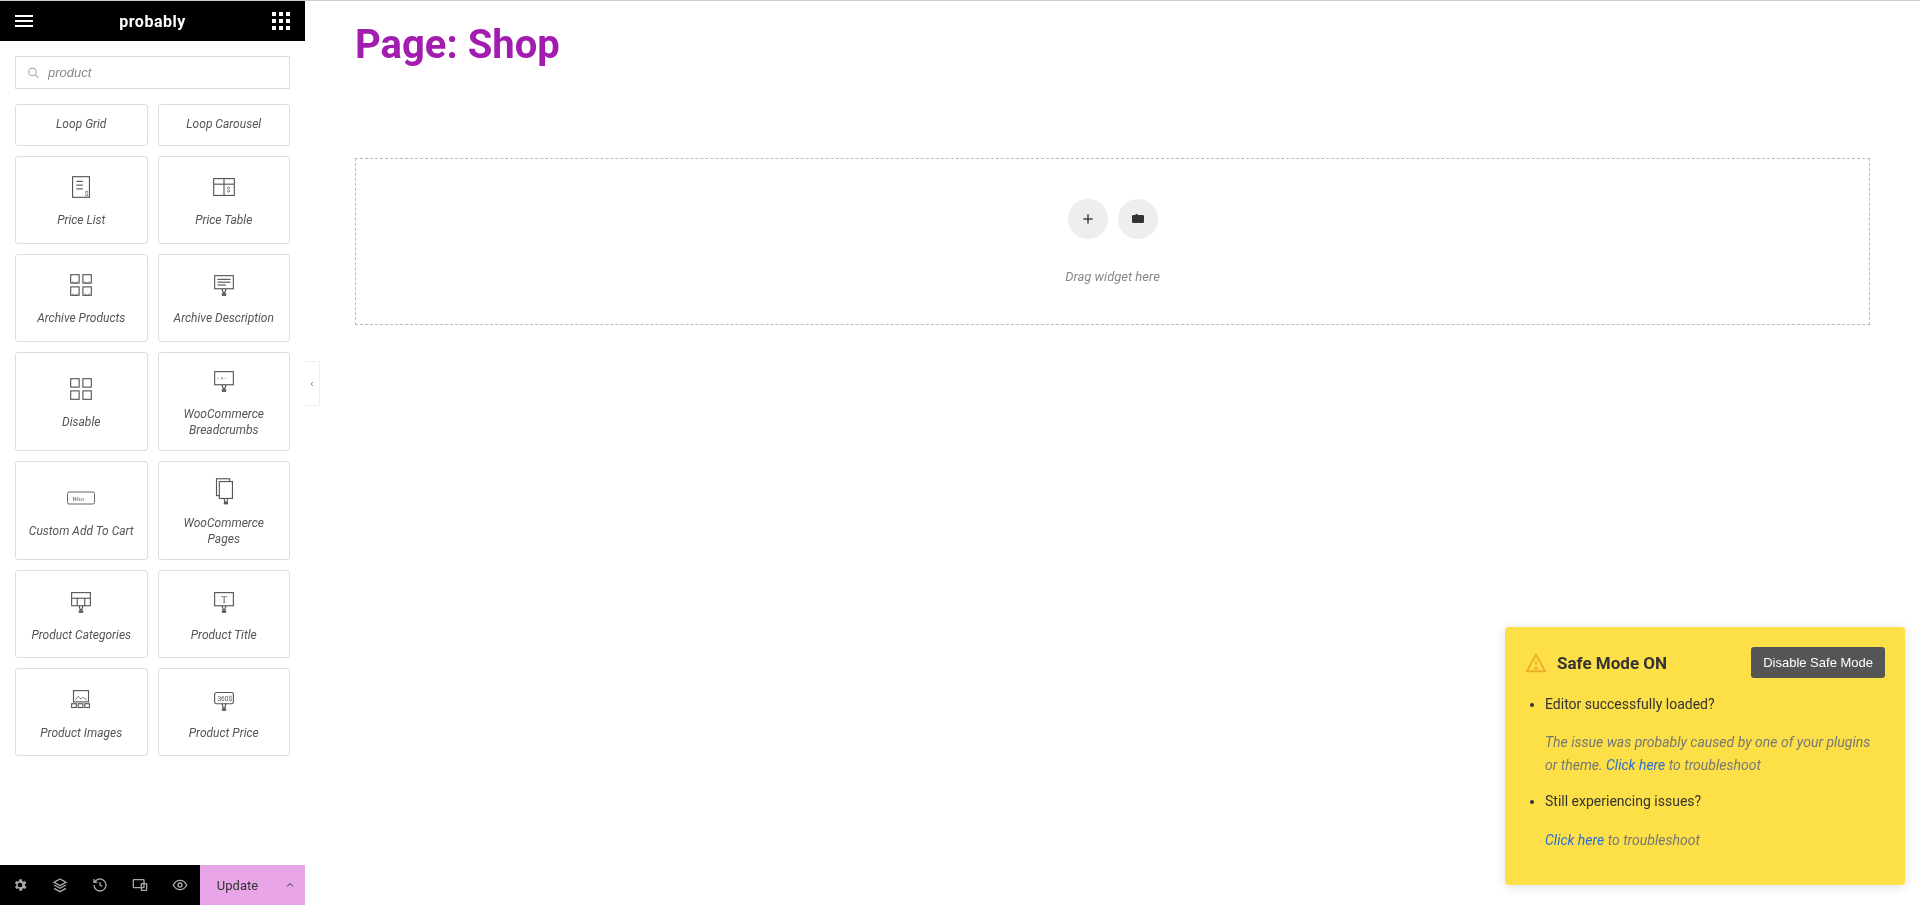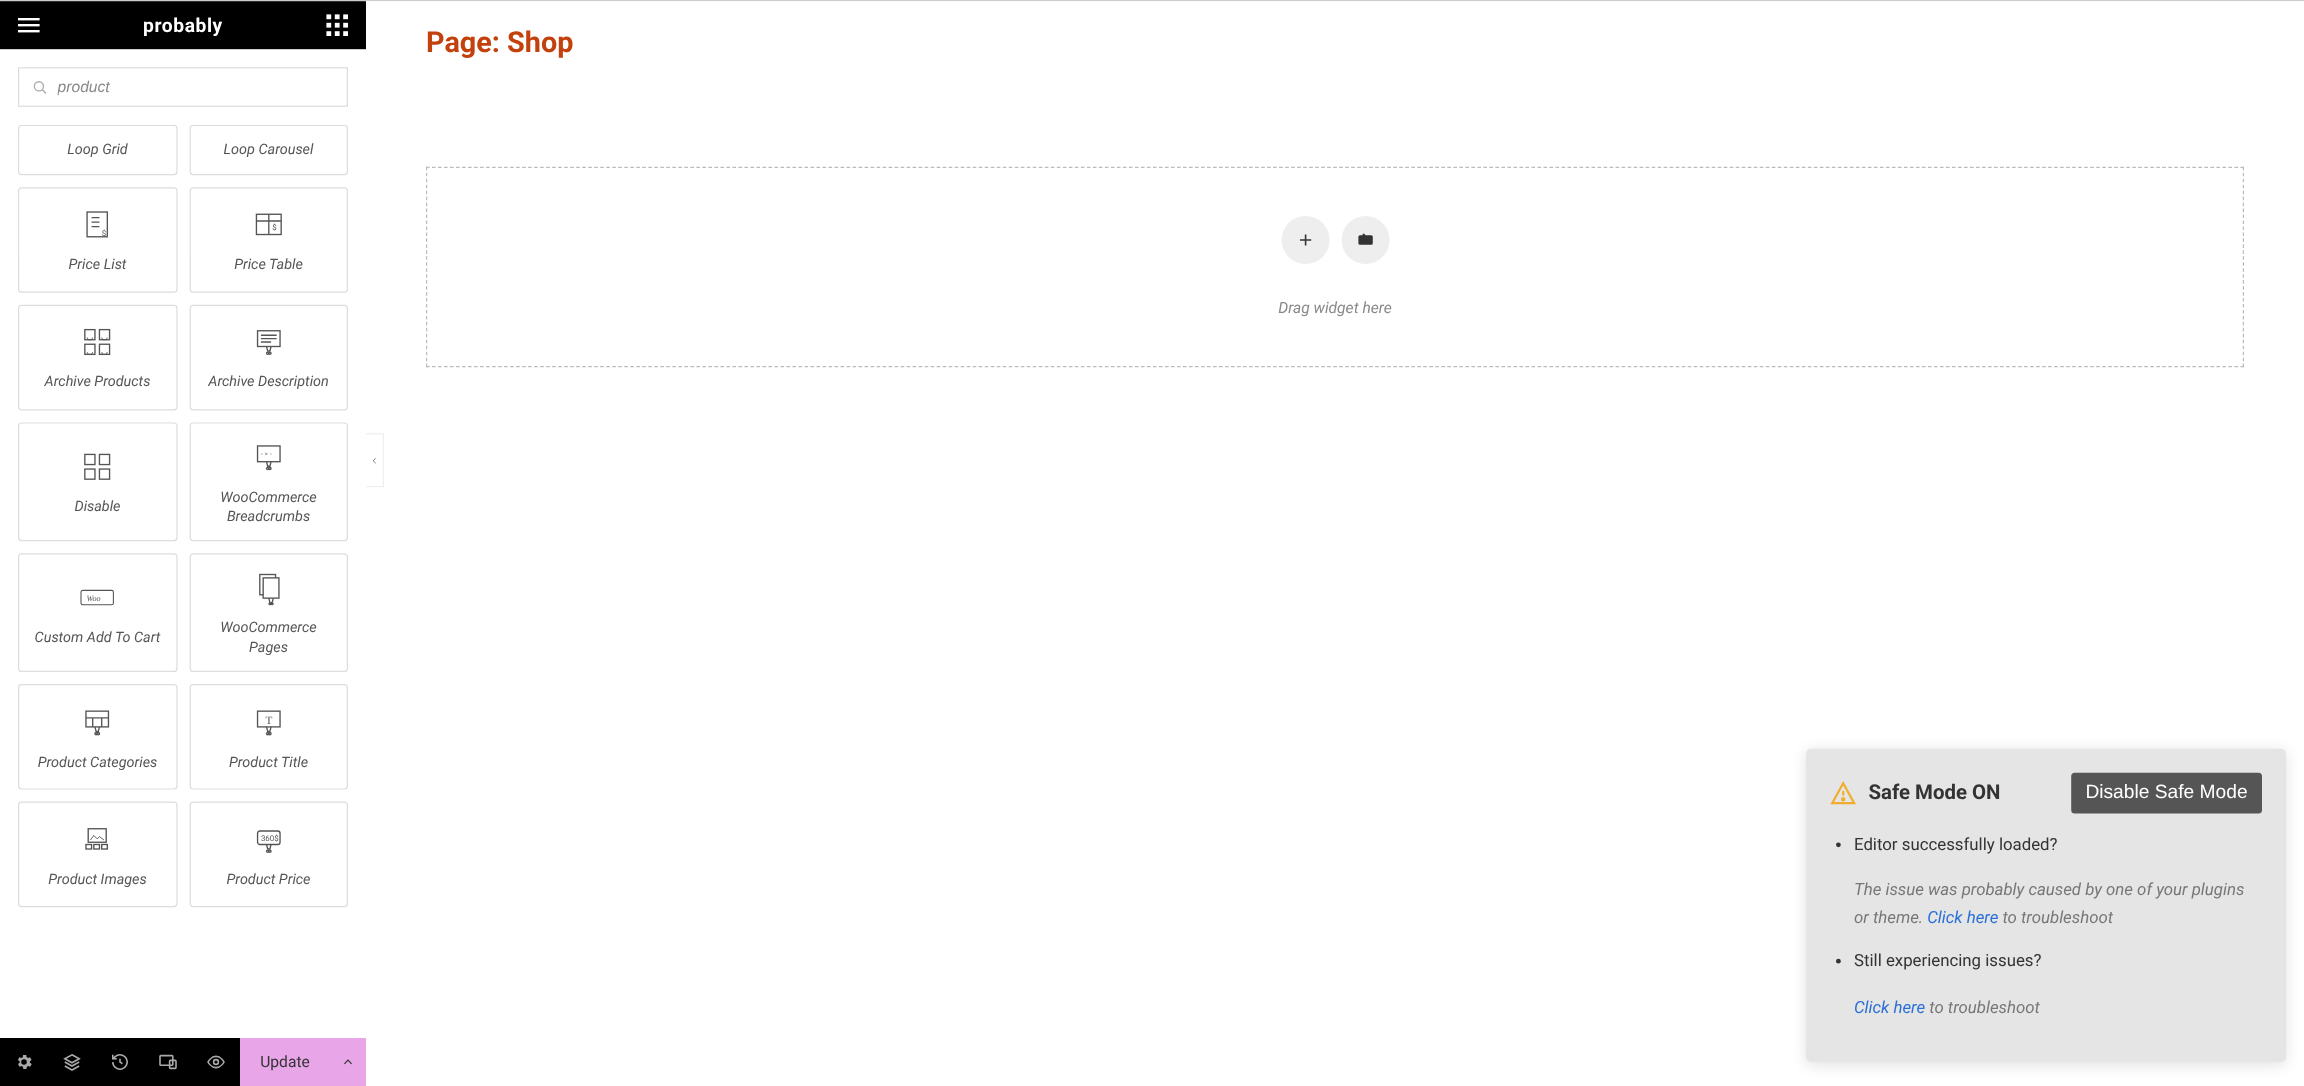--- a/index.html
+++ b/index.html
@@ -23,32 +23,32 @@
 .widget-item{border:1px solid #ddd;border-radius:3px;display:flex;flex-direction:column;align-items:center;justify-content:center;padding:12px 8px;cursor:grab;min-height:88px;}
 .widget-item.no-icon{min-height:42px;}
 .widget-icon{width:32px;height:32px;display:flex;align-items:center;justify-content:center;color:#555;margin-bottom:10px;}
 .widget-label{font-size:12px;color:#555;text-align:center;line-height:1.3;font-style:italic;}
 .sidebar-footer{height:40px;background:#000;display:flex;align-items:center;}
 .footer-icons{display:flex;flex:1;}
 .footer-icon{width:40px;height:40px;display:flex;align-items:center;justify-content:center;color:#aaa;cursor:pointer;}
 .update-btn{flex:1;background:#e8a6e8;height:40px;display:flex;align-items:center;justify-content:center;color:#333;font-size:13px;cursor:pointer;position:relative;max-width:100px;}
 .update-caret{width:30px;height:40px;background:#e8a6e8;display:flex;align-items:center;justify-content:center;cursor:pointer;}
 .canvas{flex:1;position:relative;background:#fff;}
-.page-title{padding:20px 50px;font-size:24px;font-weight:700;color:#c2410c;}
+.page-title{padding:20px 50px;font-size:40px;font-weight:700;color:#a21caf;}
 .drop-area{margin:70px 50px 0 50px;border:1px dashed #bbb;padding:40px;display:flex;flex-direction:column;align-items:center;gap:26px;}
 .drop-buttons{display:flex;gap:10px;}
 .drop-btn{width:40px;height:40px;border-radius:50%;background:#eee;display:flex;align-items:center;justify-content:center;cursor:pointer;font-size:18px;font-weight:700;color:#333;}
 .drop-text{font-style:italic;color:#888;font-size:13px;margin-top:4px;}
 .collapse-handle{position:absolute;left:0;top:360px;width:15px;height:45px;background:#fff;border:1px solid #eee;border-left:none;display:flex;align-items:center;justify-content:center;cursor:pointer;color:#555;}
-.notice{position:absolute;right:15px;bottom:20px;width:400px;background:#e5e5e5;border-radius:4px;box-shadow:0 2px 12px rgba(0,0,0,0.12);padding:20px;}
+.notice{position:absolute;right:15px;bottom:20px;width:400px;background:#fde047;border-radius:4px;box-shadow:0 2px 12px rgba(0,0,0,0.12);padding:20px;}
 .notice-header{display:flex;align-items:center;justify-content:space-between;margin-bottom:15px;}
 .notice-title-wrap{display:flex;align-items:center;gap:10px;}
 .notice-title{font-weight:700;font-size:17px;color:#333;}
 .warn-icon{color:#f0ad2e;font-size:20px;}
-.disable-btn{background:#555;color:#fff;border:none;padding:8px 12px;font-size:16px;border-radius:3px;cursor:pointer;}
+.disable-btn{background:#555;color:#fff;border:none;padding:8px 12px;font-size:13px;border-radius:3px;cursor:pointer;}
 .notice ul{list-style:disc;padding-left:20px;}
 .notice li{margin-bottom:14px;font-size:14px;color:#333;line-height:1.6;}
 .notice-sub{font-style:italic;color:#777;display:block;margin-top:16px;}
 .notice a{color:#2a6fd6;text-decoration:none;}
 svg{display:block;}
 </style>
 </head>
 <body>
 
 <div class="app">

